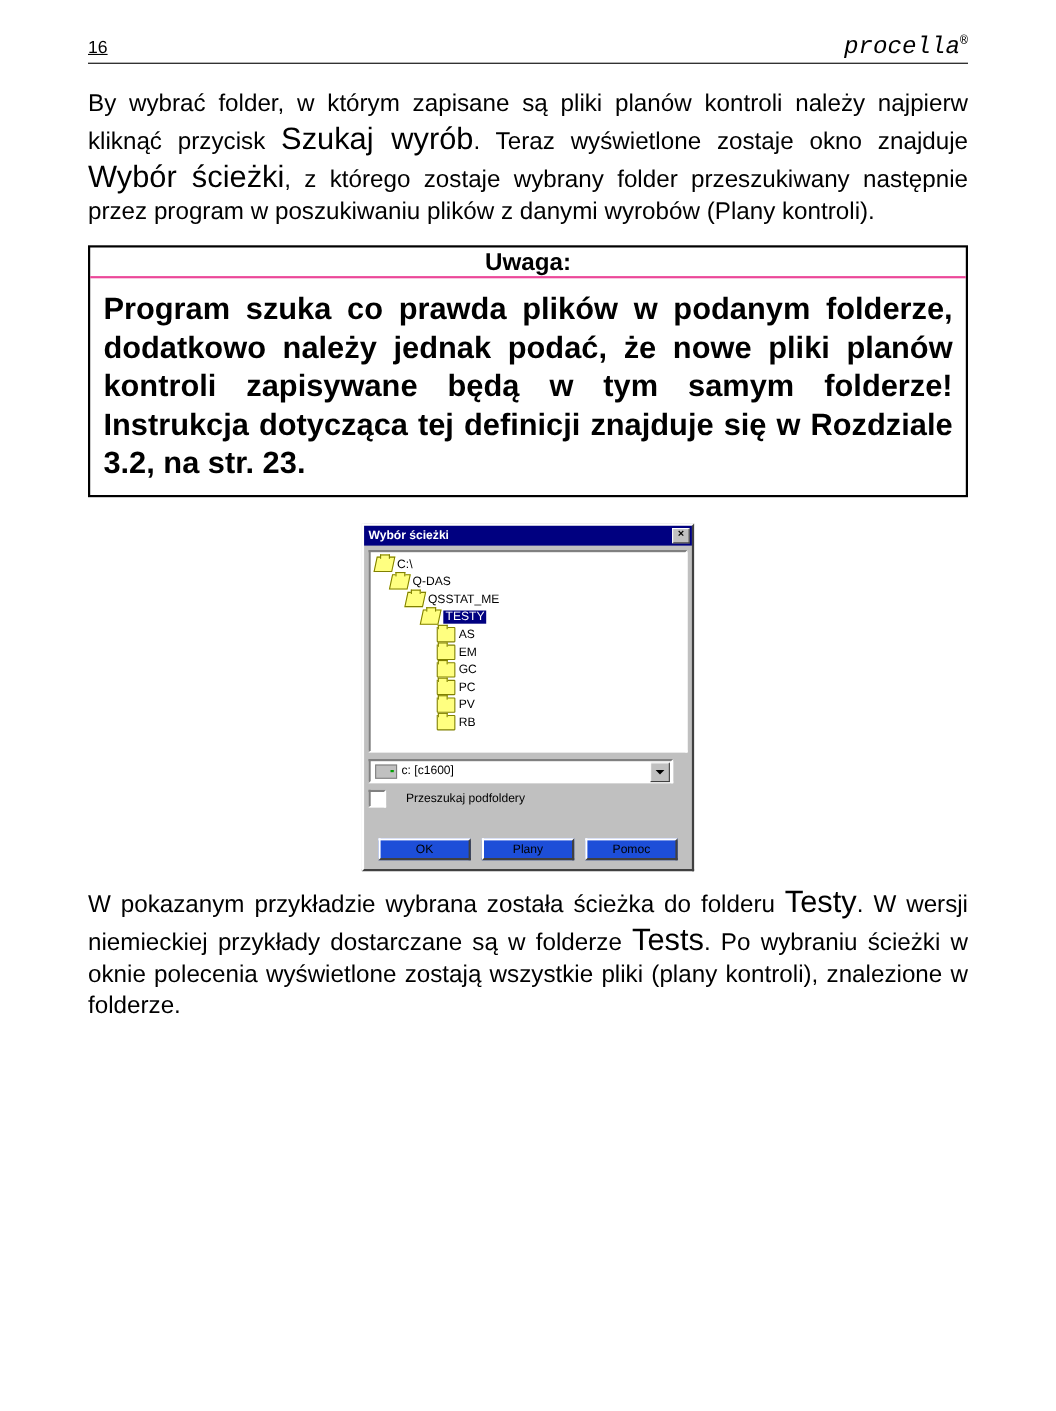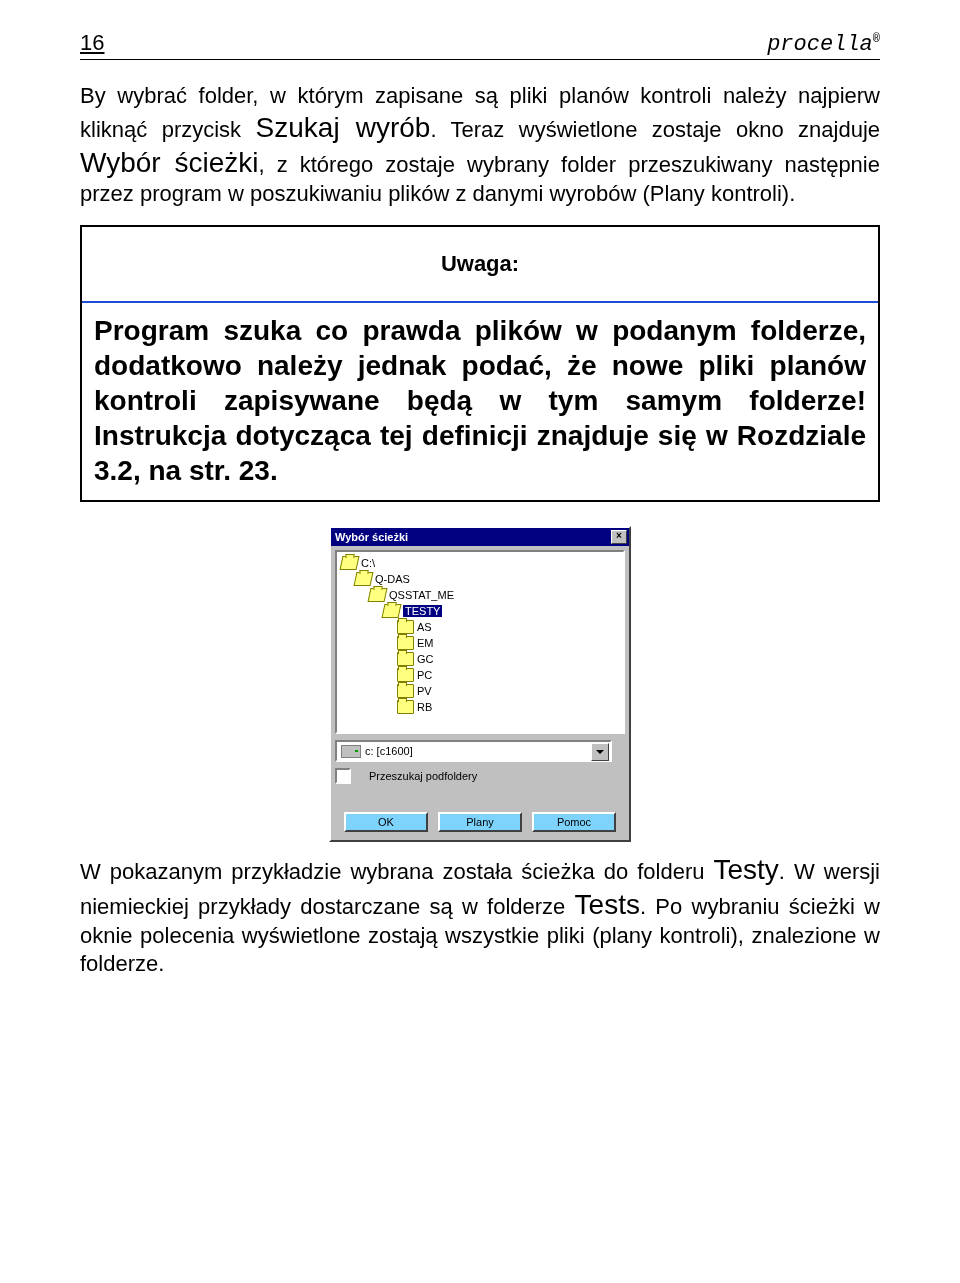--- a/index.html
+++ b/index.html
@@ -16,21 +16,21 @@
   }
   .header-row {
     display: flex;
     justify-content: space-between;
     align-items: baseline;
     border-bottom: 1px solid #000;
     padding-bottom: 2px;
     margin-bottom: 22px;
   }
   .page-num {
-    font-size: 22px;
+    font-size: 16px;
     text-decoration: underline;
   }
   .brand {
     font-family: Liberation Mono, monospace;
     font-style: italic;
     font-size: 22px;
   }
   .brand sup {
     font-style: normal;
     font-size: 12px;
@@ -48,22 +48,22 @@
     font-size: 28px;
   }
   .uwaga-box {
     border: 2px solid #000;
     margin: 8px 0 24px 0;
   }
   .uwaga-title {
     text-align: center;
     font-weight: bold;
     font-size: 22px;
-    border-bottom: 2px solid #1d4ed8;
-    padding: 24px 0;
+    border-bottom: 2px solid #ec4899;
+    padding: 0 0;
   }
   .uwaga-body {
     padding: 10px 12px 12px 12px;
     font-size: 28px;
     font-weight: bold;
     line-height: 1.25;
     text-align: justify;
   }
   .dialog-wrap {
     display: flex;
@@ -223,21 +223,21 @@
     border-right: 2px solid #fff;
     border-bottom: 2px solid #fff;
   }
   .btn-row {
     display:flex;
     gap: 10px;
     justify-content: center;
     padding: 0 4px 8px 4px;
   }
   .win95-btn {
-    background:#7dd3fc;
+    background:#1d4ed8;
     border-top:2px solid #fff;
     border-left:2px solid #fff;
     border-right:2px solid #404040;
     border-bottom:2px solid #404040;
     font-size:11px;
     padding:2px 0;
     width: 80px;
     text-align:center;
   }
   .caption {

